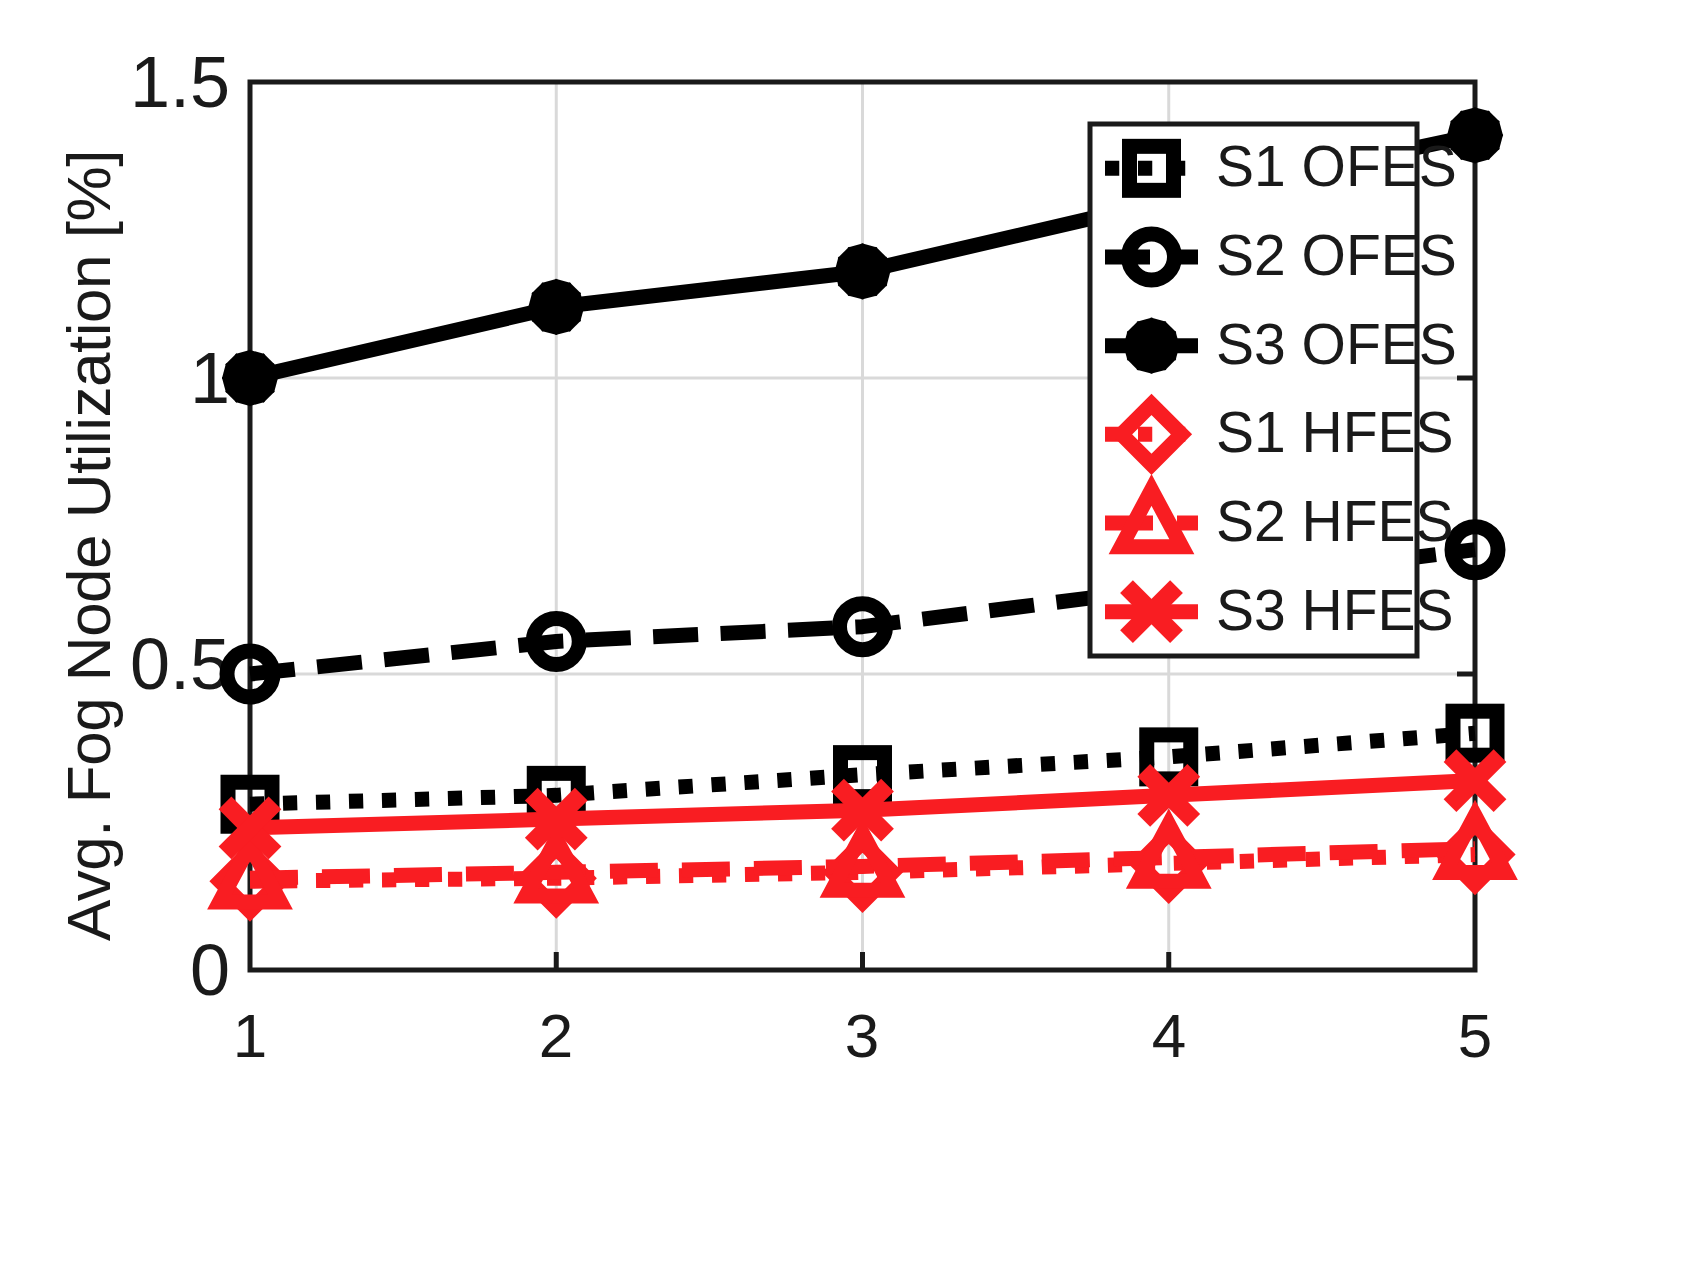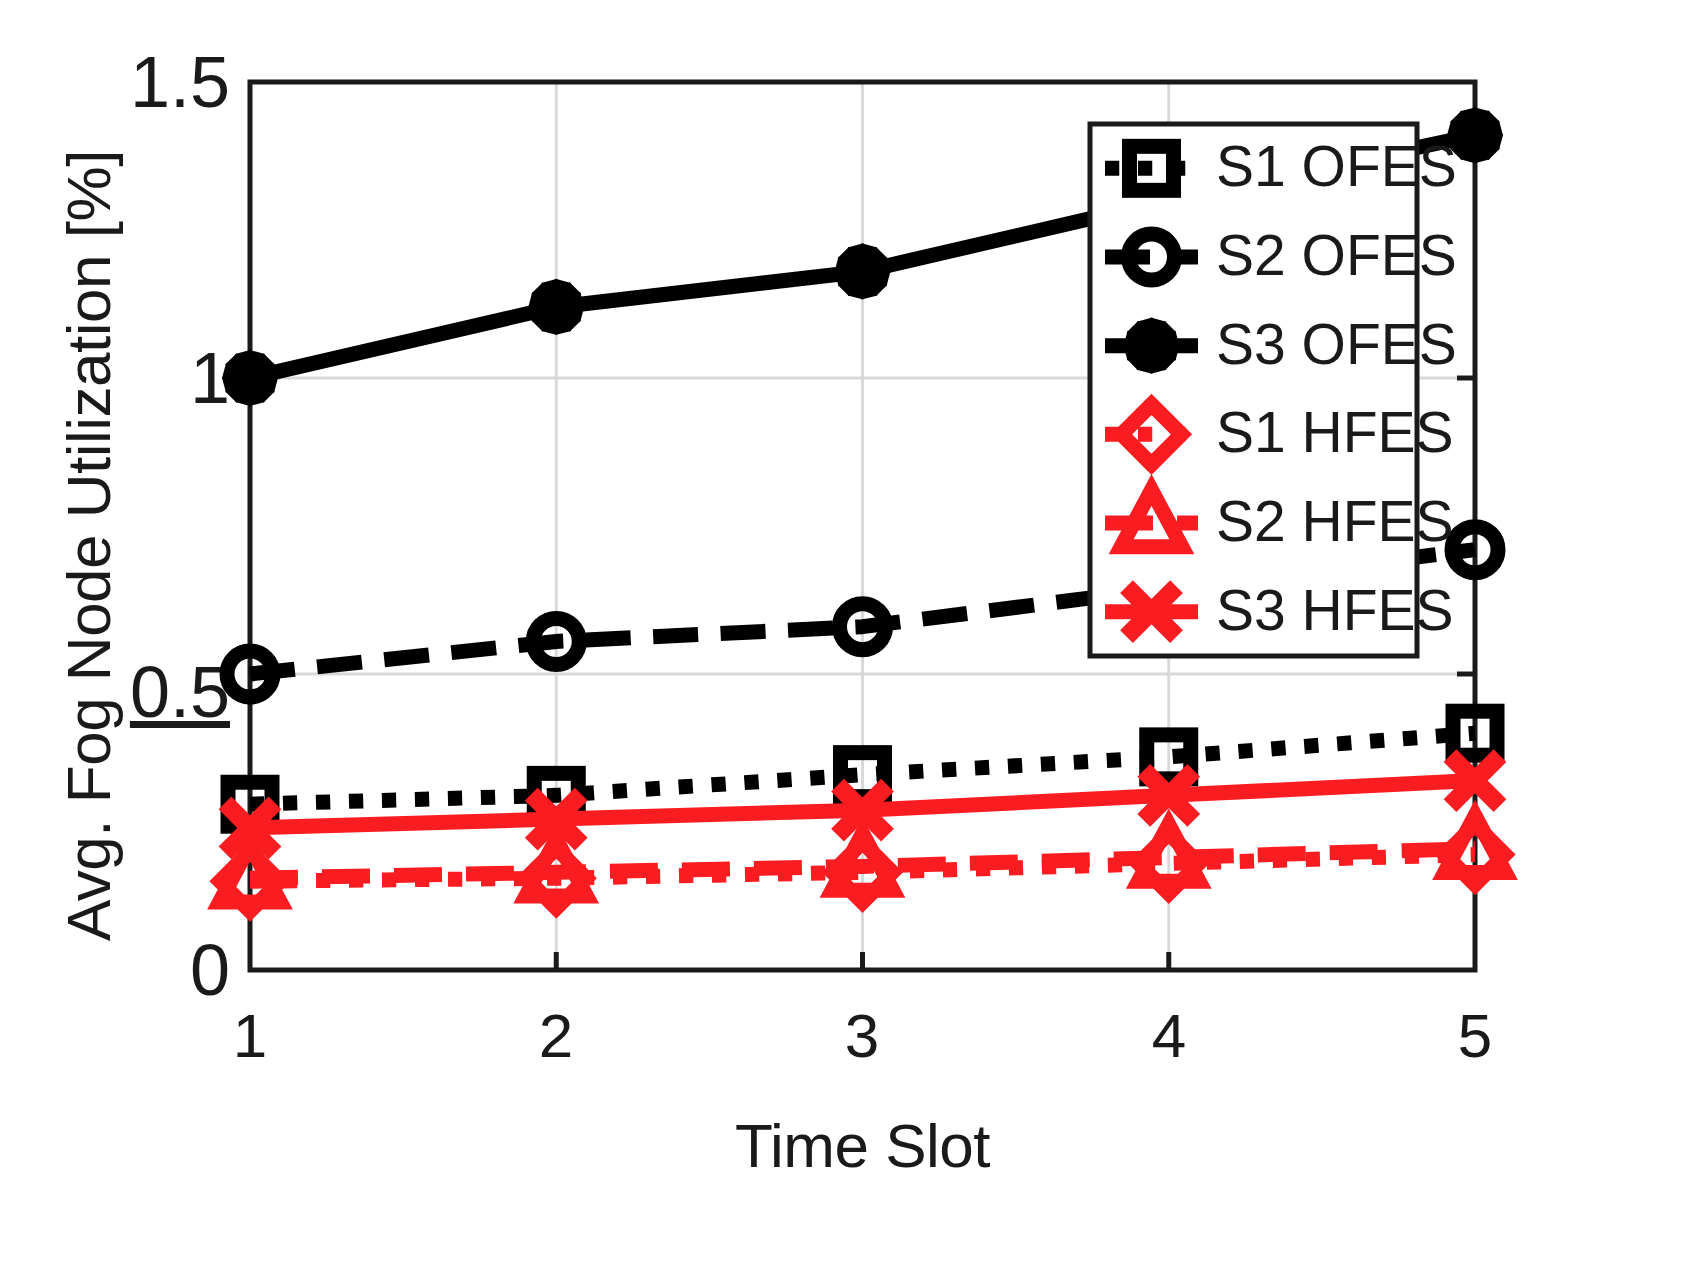--- a/index.html
+++ b/index.html
@@ -47,25 +47,24 @@
     font-family:"Liberation Sans",sans-serif;
     dominant-baseline:middle;
   }
 </style>
 </head>
 <body>
 
 <div id="figure">
 
   <div class="ylabel">Avg. Fog Node Utilization [%]</div>
-  <div class="xlabel">Time Slot</div>
 
   <div class="ytick" style="left:110px;top:82px;width:120px;">1.5</div>
   <div class="ytick" style="left:110px;top:378px;width:120px;">1</div>
-  <div class="ytick" style="left:110px;top:692px;width:120px;text-decoration:underline;">0.5</div>
+  <div class="ytick" style="left:110px;top:664px;width:120px;">0.5</div>
   <div class="ytick" style="left:110px;top:970px;width:120px;">0</div>
 
   <div class="xtick" style="left:250px;top:1000px;width:100px;">1</div>
   <div class="xtick" style="left:556px;top:1000px;width:100px;">2</div>
   <div class="xtick" style="left:862px;top:1000px;width:100px;">3</div>
   <div class="xtick" style="left:1169px;top:1000px;width:100px;">4</div>
   <div class="xtick" style="left:1475px;top:1000px;width:100px;">5</div>
 
   <svg id="plot-svg" width="1692" height="1274">
     <g id="gridlines">

